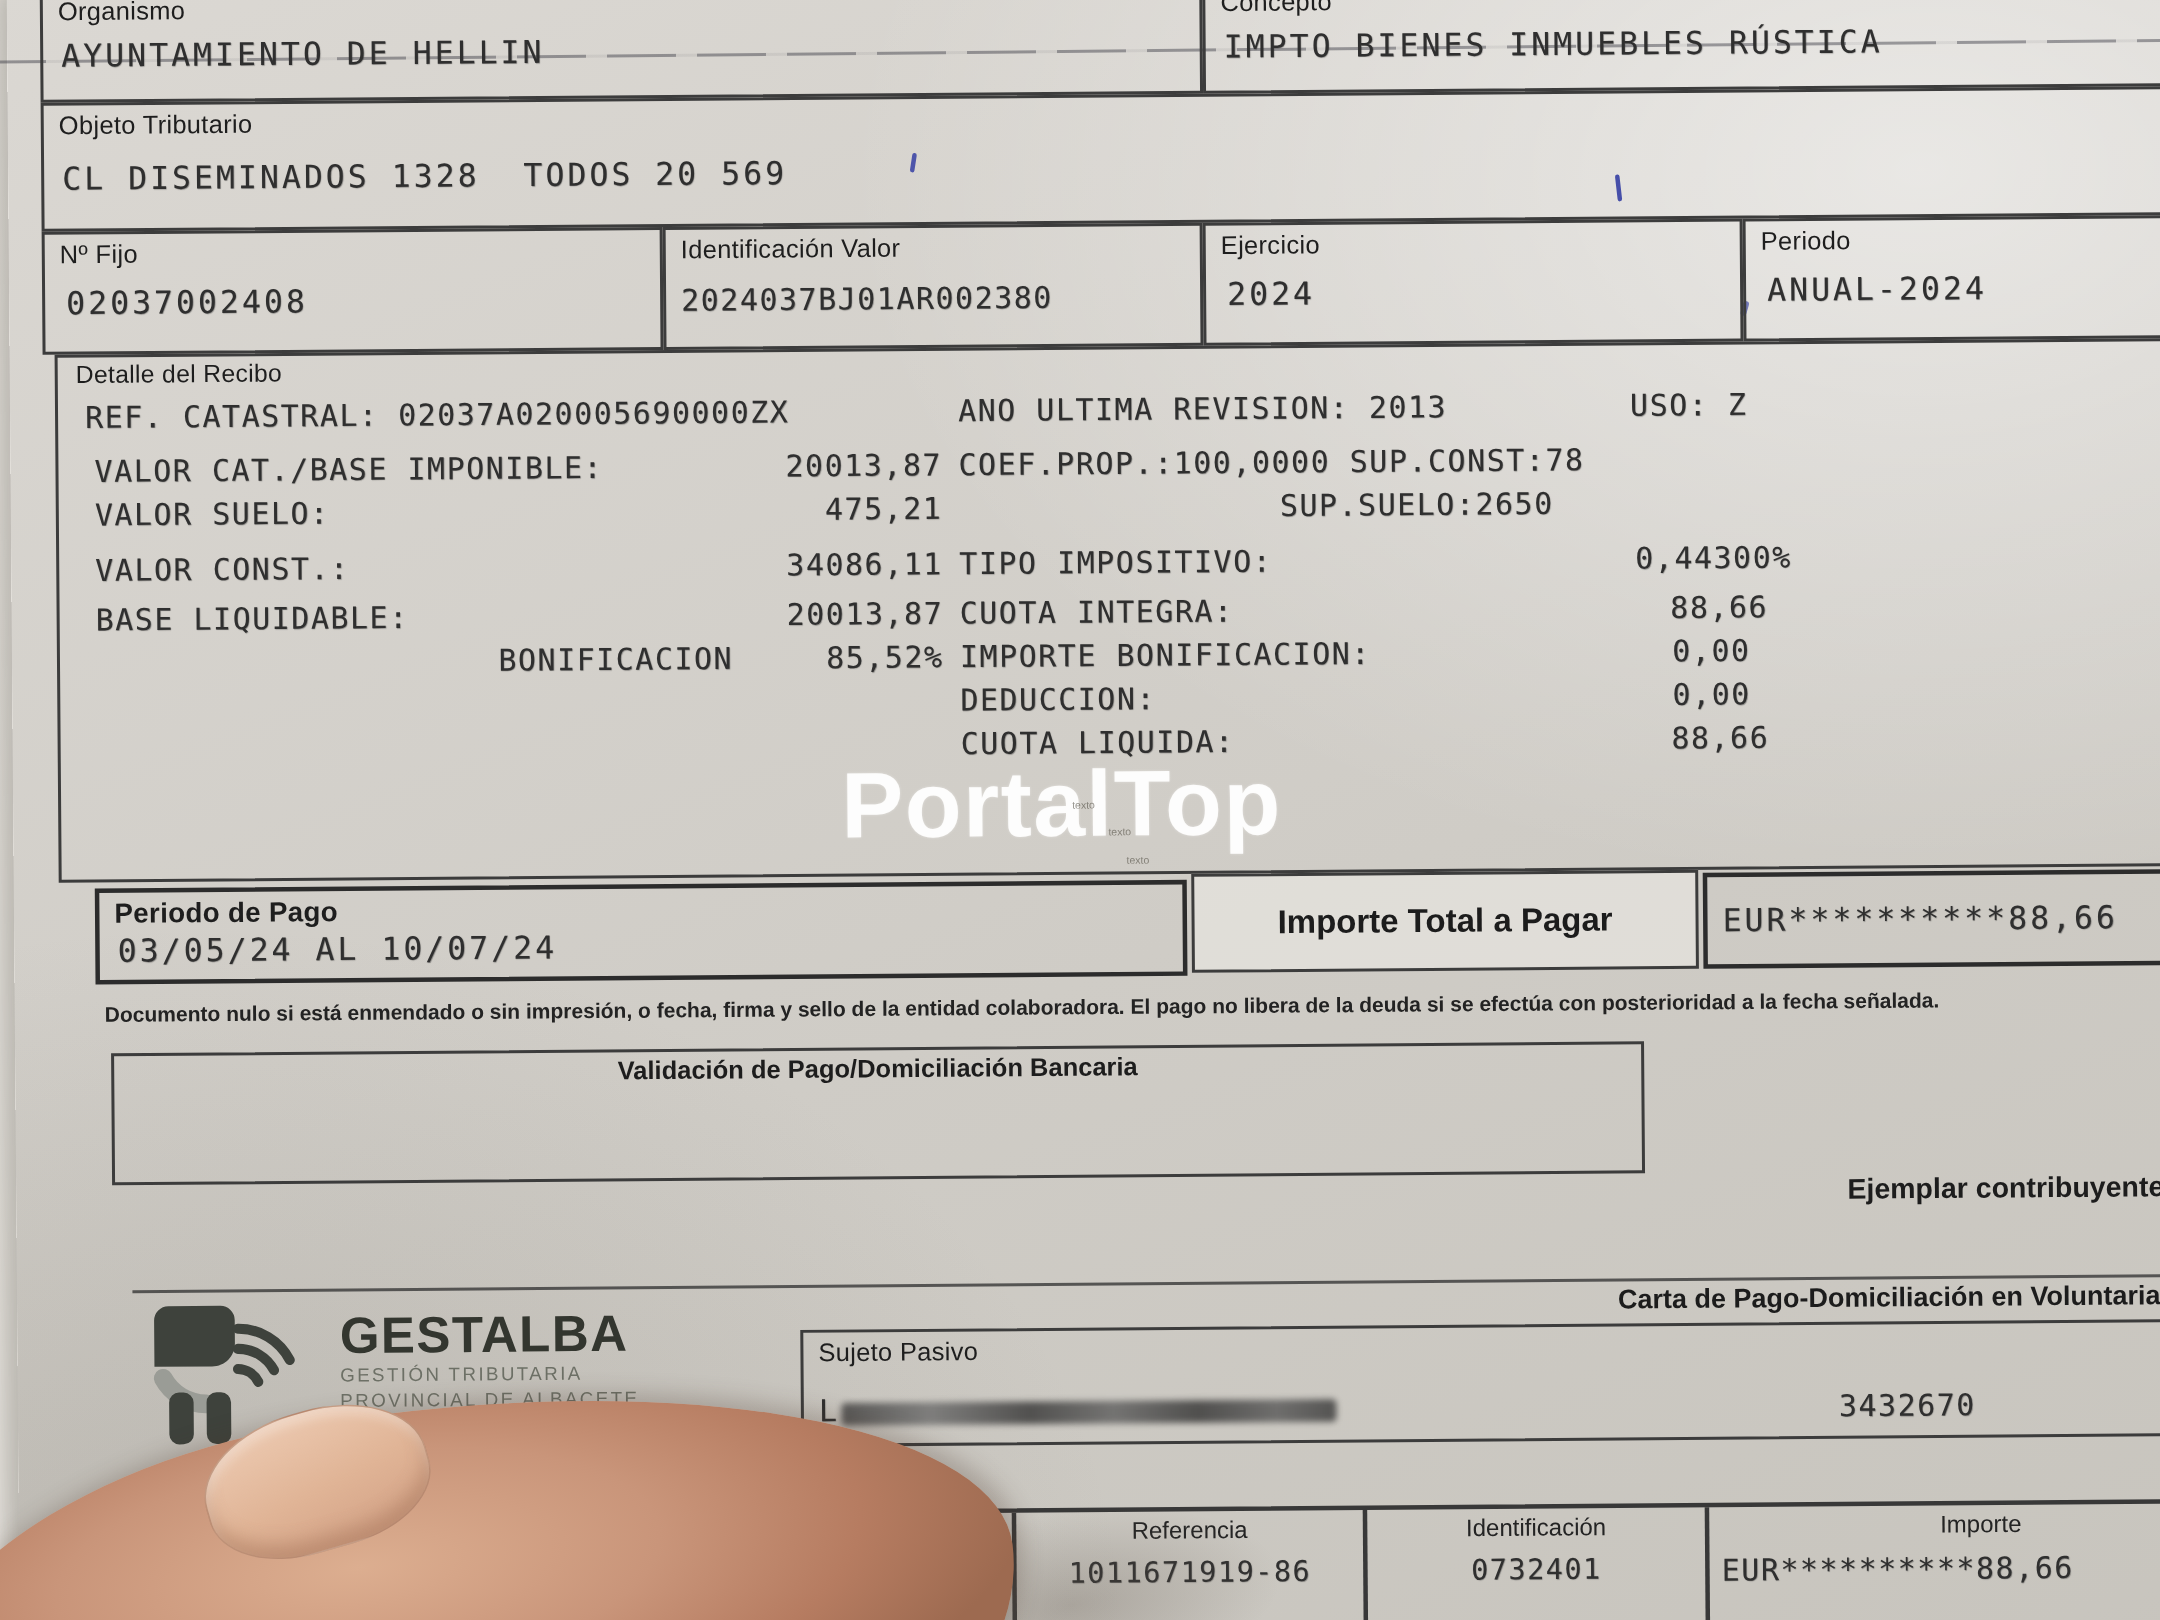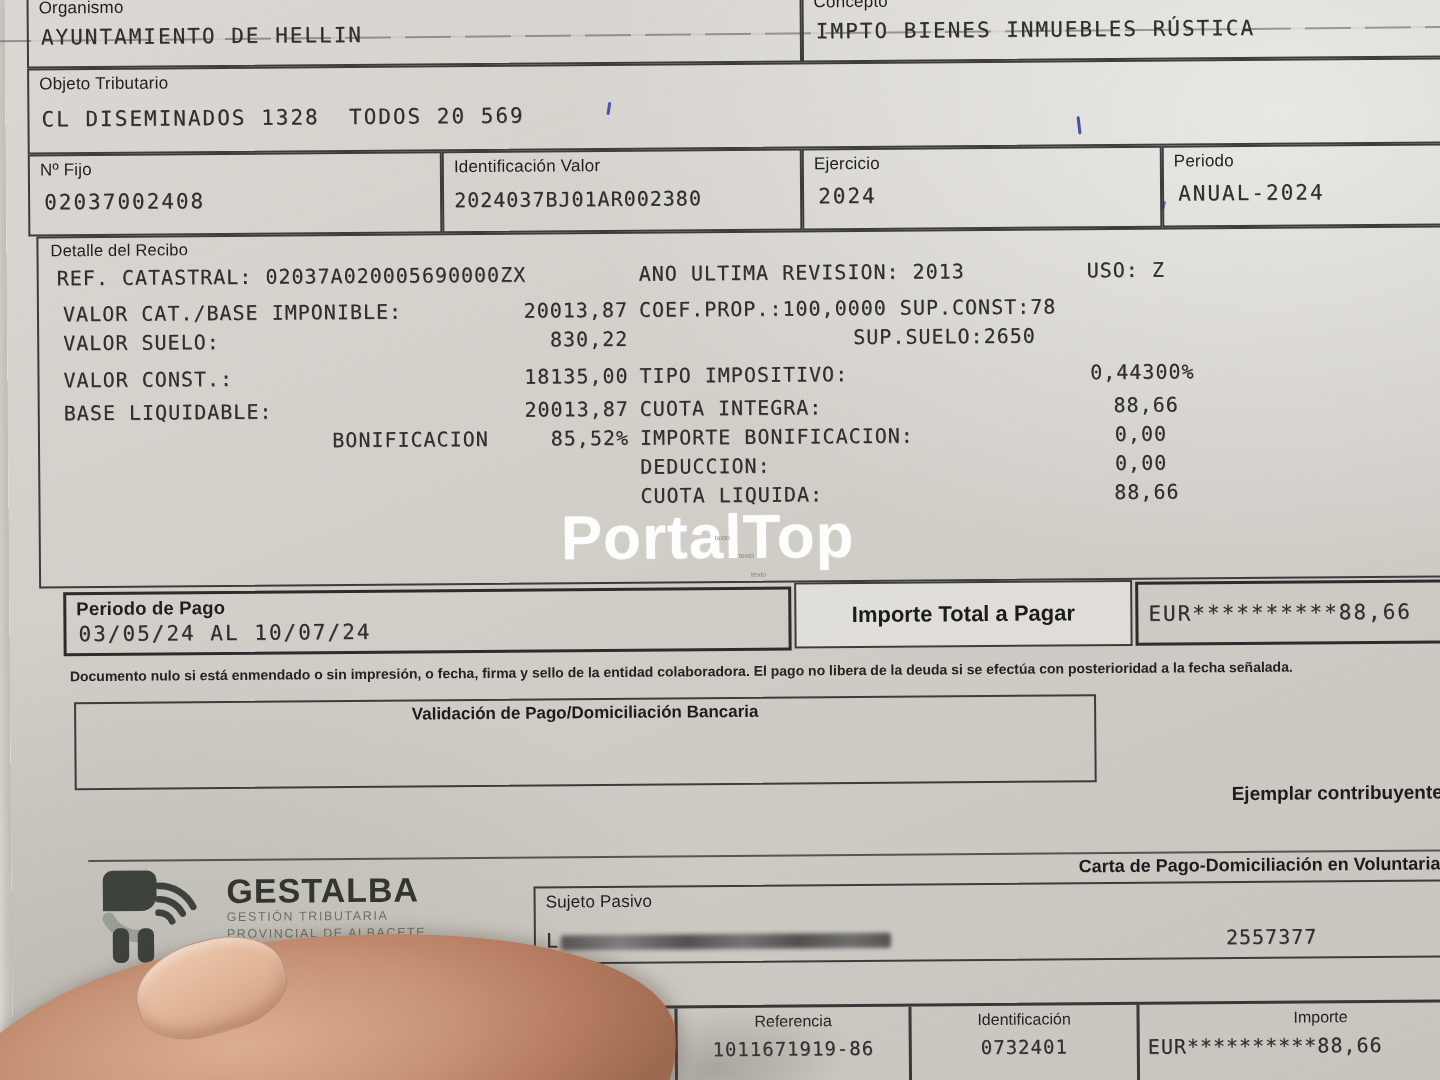--- a/index.html
+++ b/index.html
@@ -106,24 +106,24 @@
 
       <div class="type t20 abs" style="left:18px;top:28px;">REF. CATASTRAL: 02037A020005690000ZX</div>
       <div class="type t20 abs" style="left:600px;top:28px;">ANO ULTIMA REVISION: 2013</div>
       <div class="type t20 abs" style="left:1048px;top:28px;">USO: Z</div>
 
       <div class="abs" style="left:24px;top:62px;width:565px;">
         <div class="drow type t20">
           <span>VALOR CAT./BASE IMPONIBLE:</span><span>20013,87</span>
         </div>
         <div class="drow type t20">
-          <span>VALOR SUELO:</span><span>830,22</span>
+          <span>VALOR SUELO:</span><span>475,21</span>
         </div>
         <div class="drow type t20" style="margin-top:8px;">
-          <span>VALOR CONST.:</span><span>18135,00</span>
+          <span>VALOR CONST.:</span><span>34086,11</span>
         </div>
         <div class="drow type t20" style="margin-top:4px;">
           <span>BASE LIQUIDABLE:</span><span>20013,87</span>
         </div>
         <div class="drow type t20" style="justify-content:flex-end;gap:62px;">
           <span>BONIFICACION</span><span>85,52%</span>
         </div>
       </div>
 
       <div class="abs" style="left:600px;top:62px;width:555px;">
@@ -190,21 +190,21 @@
         <div class="brandsub">GESTIÓN TRIBUTARIA</div>
         <div class="brandsub">PROVINCIAL DE ALBACETE</div>
       </div>
     </div>
 
     <div class="box" style="left:522px;top:906px;width:980px;height:78px;">
       <div class="lbl" style="padding:4px 0 0 10px;">Sujeto Pasivo</div>
       <div class="abs" style="left:10px;top:40px;">
         <span class="type t20">L</span><span class="redact"></span>
       </div>
-      <div class="type t20 abs" style="left:690px;top:42px;">2557377</div>
+      <div class="type t20 abs" style="left:690px;top:42px;">3432670</div>
     </div>
 
     <div class="bold" style="position:absolute;left:412px;top:998px;font-size:18px;color:#1e1e1e;letter-spacing:.5px;">CPR: 9050299</div>
 
     <div class="btable" style="left:380px;top:1026px;width:1112px;height:96px;">
       <div class="cell" style="width:30px;"></div>
       <div class="cell" style="width:188px;">
         <div class="cellh">Emisora</div>
         <div class="cellv type t19">027017</div>
       </div>

